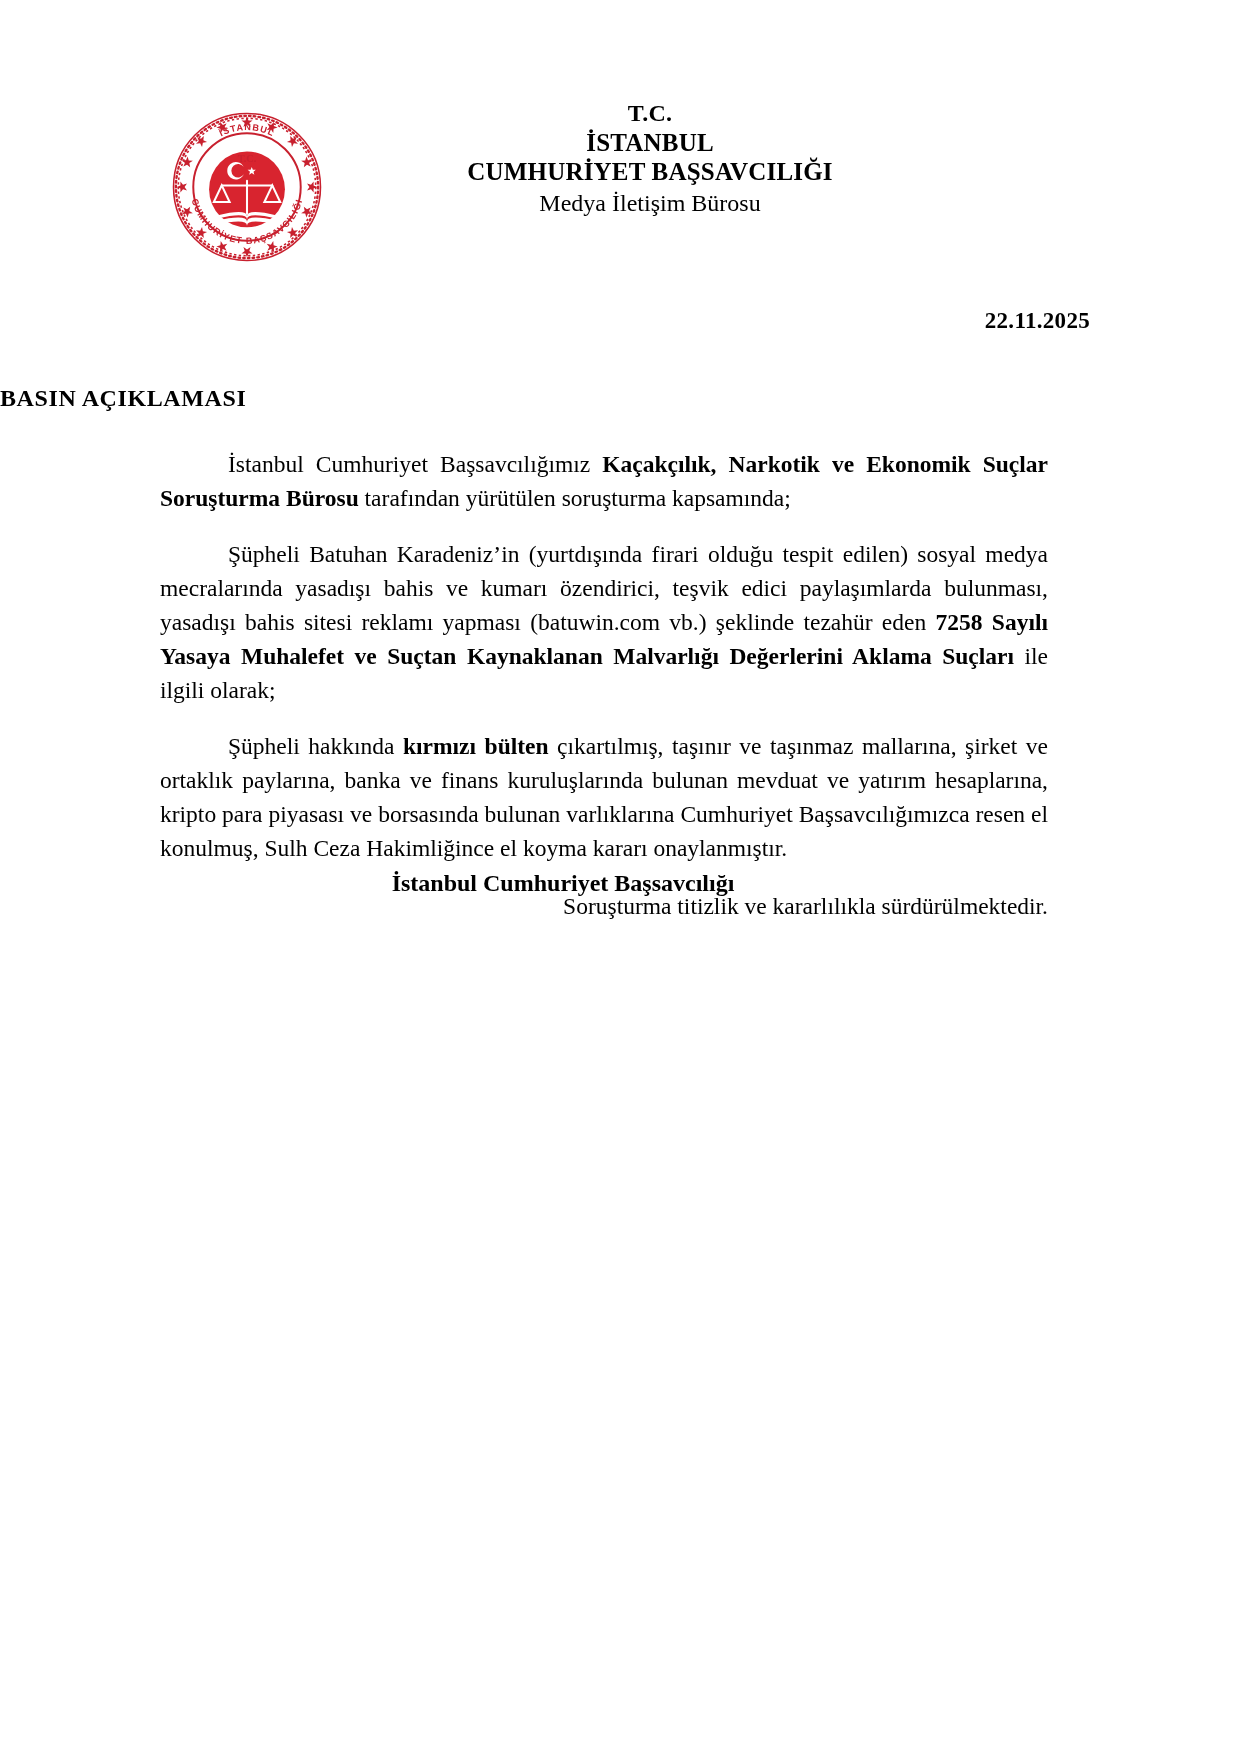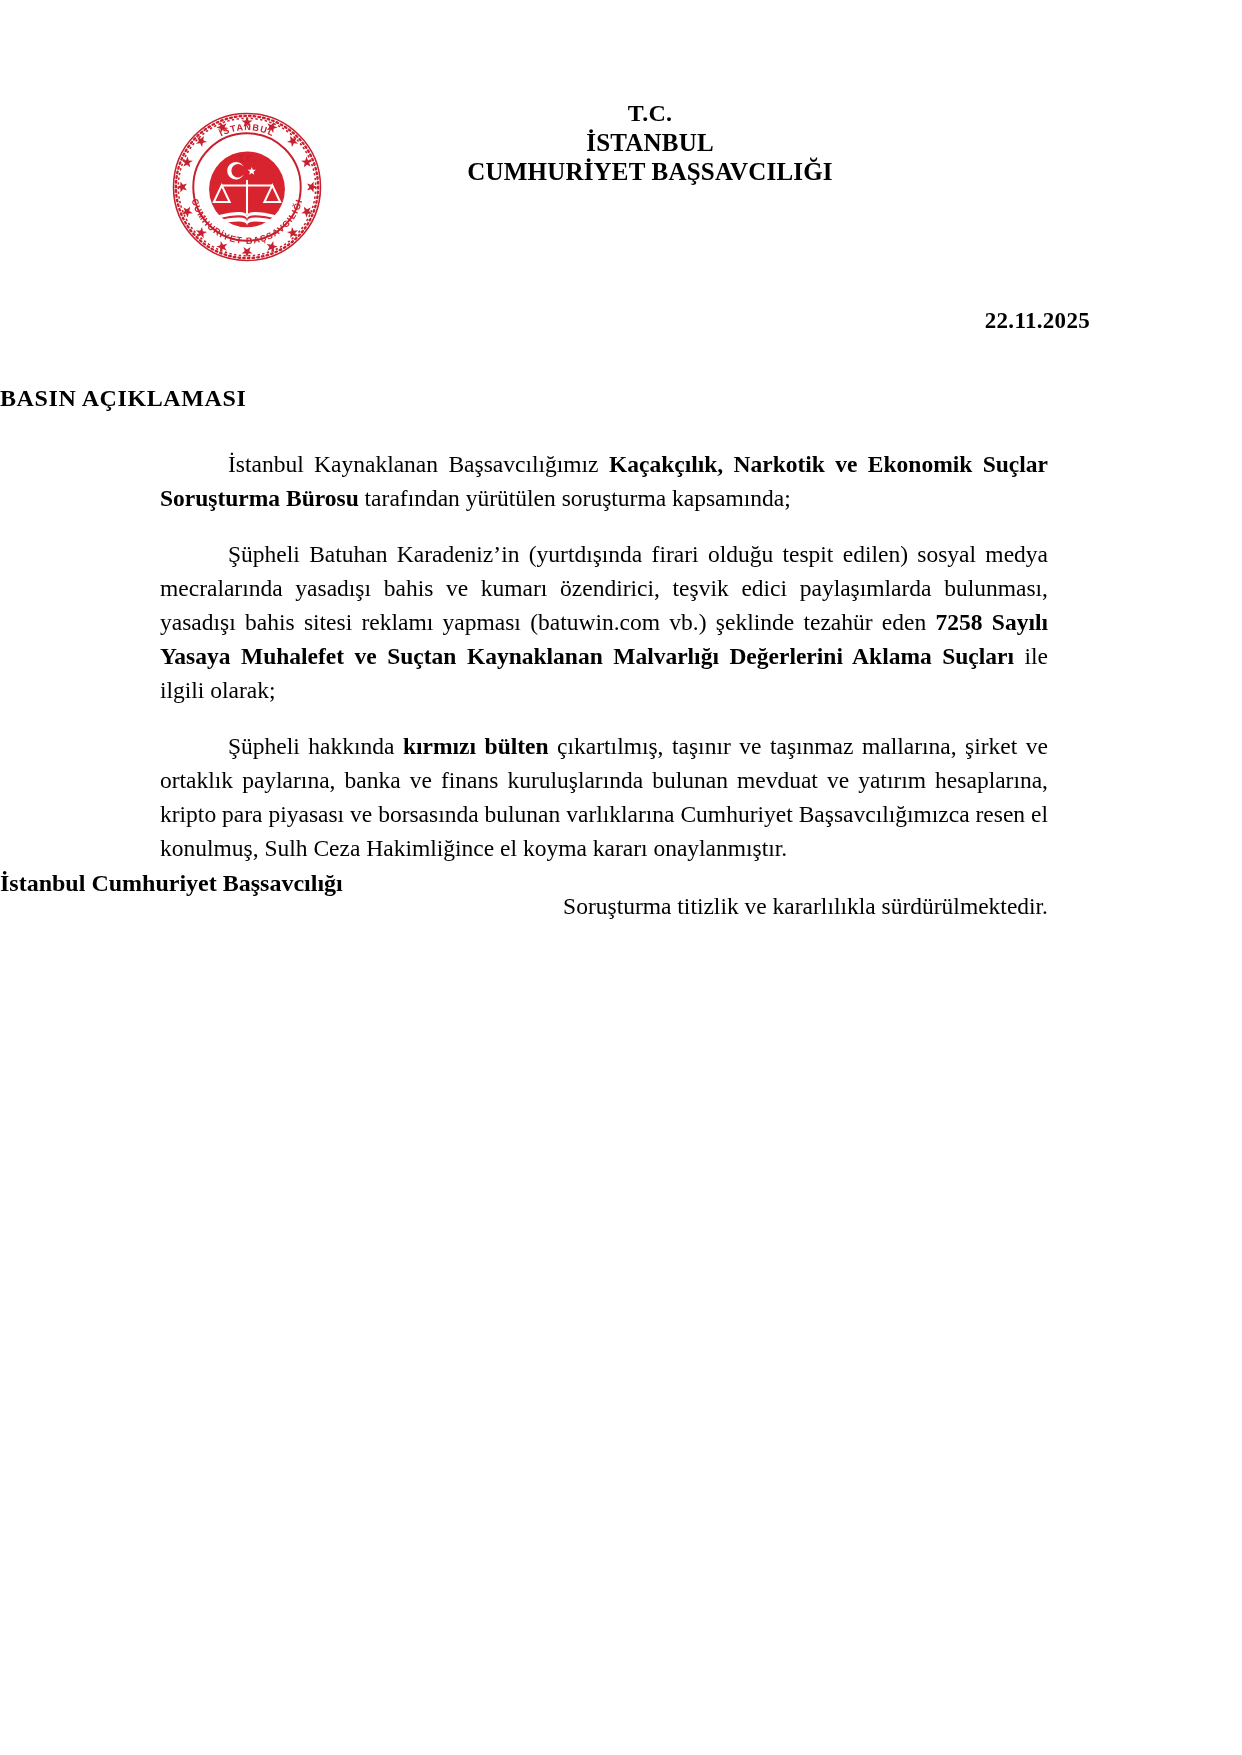--- a/index.html
+++ b/index.html
@@ -106,21 +106,21 @@
     text-indent: 68px;
     margin: 0 0 24px 0;
   }
 
   
   .signature {
     position: absolute;
     left: 0;
     top: 870px;
     width: 100%;
-    text-align: left;
+    text-align: center;
     padding-right: 116px;
     box-sizing: border-box;
     font-size: 24px;
     font-weight: bold;
   }
 </style>
 </head>
 <body>
 
 <div class="page">
@@ -220,29 +220,30 @@
           <path d="M 62,136 q 38,-9 38,1 q 0,-10 38,-1 l 0,4 q -38,-9 -38,1 q 0,-10 -38,-1 z"></path>
           <path d="M 60,143 q 40,-9 40,1 q 0,-10 40,-1 l 0,5 q -40,-9 -40,1 q 0,-10 -40,-1 z"></path>
         </g>
       </svg>
     </div>
 
     <div class="header-text">
       <div class="l1">T.C.</div>
       <div class="l2">İSTANBUL</div>
       <div class="l3">CUMHURİYET BAŞSAVCILIĞI</div>
+      <div class="l4">Medya İletişim Bürosu</div>
     </div>
   </div>
 
   <div class="doc-date">22.11.2025</div>
 
   <div class="doc-title">BASIN AÇIKLAMASI</div>
 
   <div class="body-block">
-    <p class="para"><span>İstanbul Kaynaklanan Başsavcılığımız </span><b>Kaçakçılık, Narkotik ve Ekonomik Suçlar Soruşturma Bürosu</b><span> tarafından yürütülen soruşturma kapsamında;</span></p>
+    <p class="para"><span>İstanbul Cumhuriyet Başsavcılığımız </span><b>Kaçakçılık, Narkotik ve Ekonomik Suçlar Soruşturma Bürosu</b><span> tarafından yürütülen soruşturma kapsamında;</span></p>
     <p class="para"><span>Şüpheli Batuhan Karadeniz’in (yurtdışında firari olduğu tespit edilen) sosyal medya mecralarında yasadışı bahis ve kumarı özendirici, teşvik edici paylaşımlarda bulunması, yasadışı bahis sitesi reklamı yapması (batuwin.com vb.)  şeklinde tezahür eden </span><b>7258 Sayılı Yasaya Muhalefet  ve Suçtan Kaynaklanan Malvarlığı Değerlerini Aklama Suçları</b><span> ile ilgili olarak;</span></p>
     <p class="para last-of-group"><span>Şüpheli hakkında </span><b>kırmızı bülten</b><span> çıkartılmış, taşınır ve taşınmaz mallarına, şirket ve ortaklık paylarına, banka ve finans kuruluşlarında bulunan mevduat ve yatırım hesaplarına, kripto para piyasası ve borsasında bulunan varlıklarına Cumhuriyet Başsavcılığımızca resen el konulmuş, Sulh Ceza Hakimliğince el koyma kararı onaylanmıştır.</span></p>
     <p class="para-plain"><span>Soruşturma titizlik ve kararlılıkla sürdürülmektedir.</span></p>
   </div>
 
   <div class="signature">İstanbul Cumhuriyet Başsavcılığı</div>
 
 </div>
 
 </body></html>

